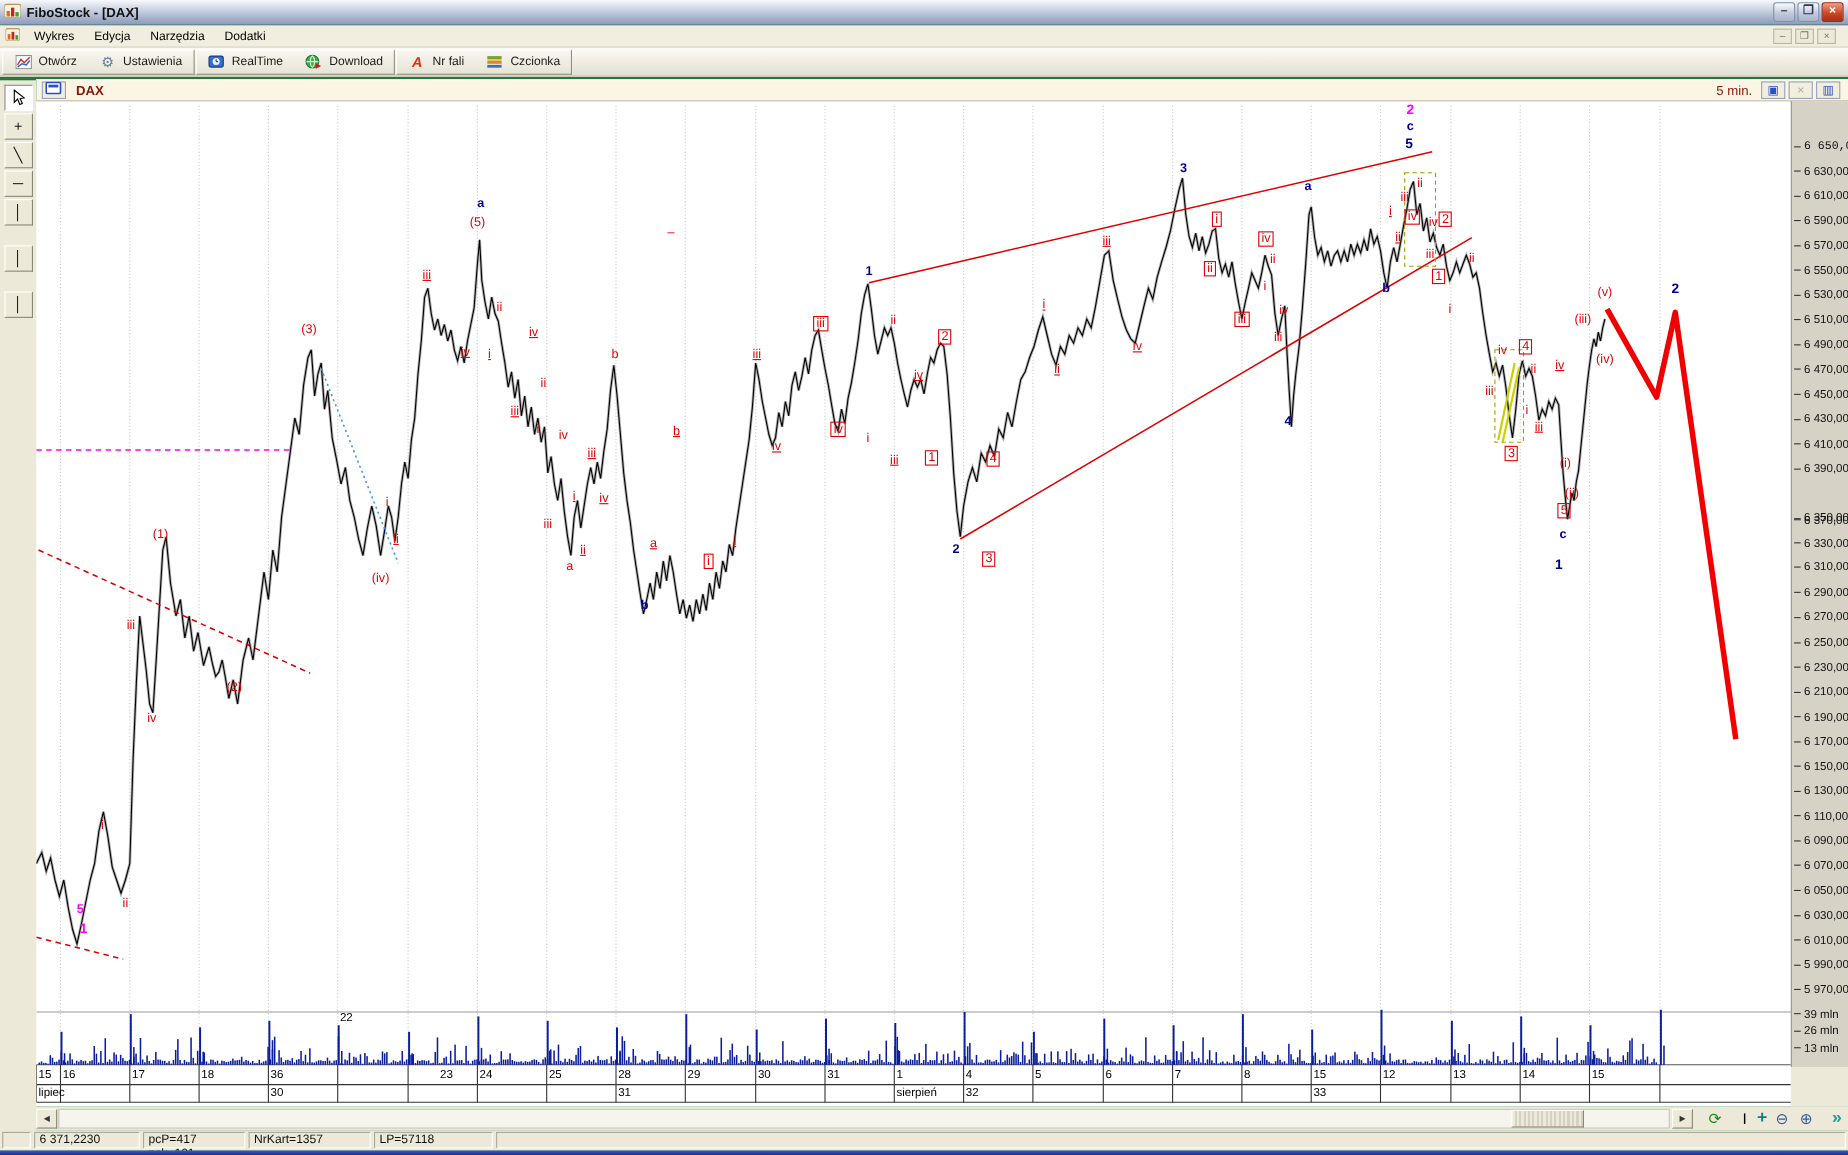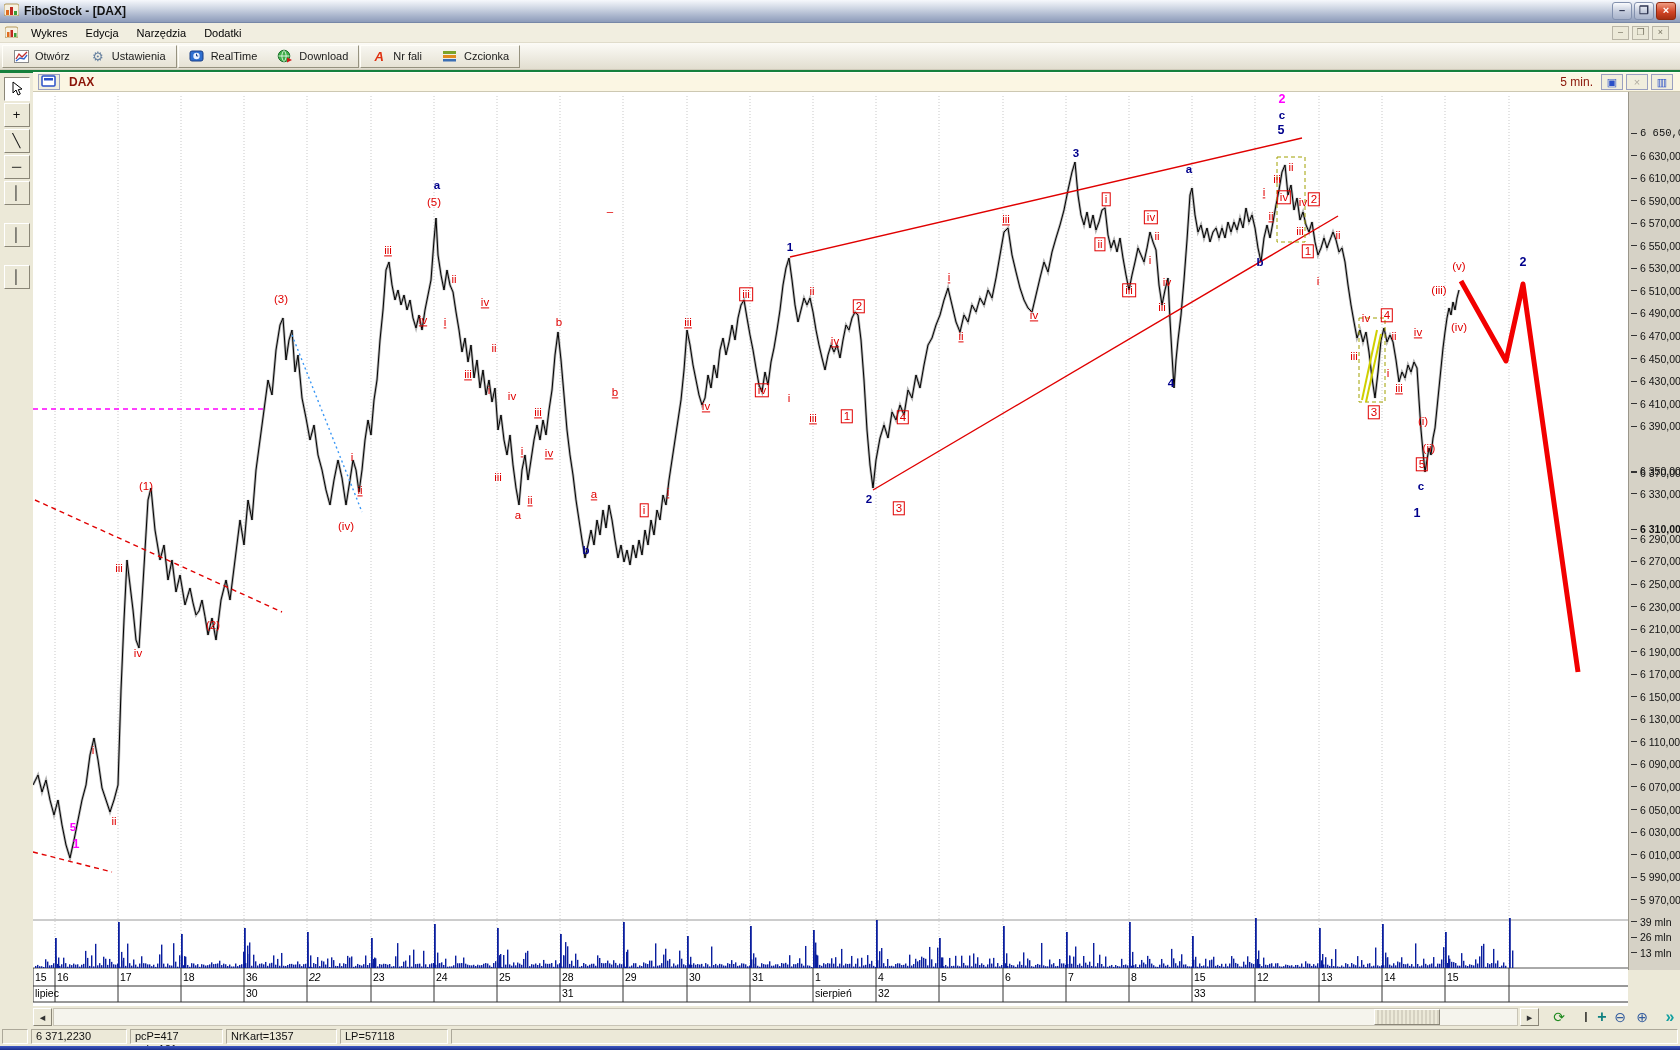--- a/index.html
+++ b/index.html
@@ -1071,21 +1071,21 @@
         <div class="alabel" style="top: 198.85px;">6 510,00</div>
         <div class="alabel" style="top: 221.4px;">6 490,00</div>
         <div class="alabel" style="top: 243.95px;">6 470,00</div>
         <div class="alabel" style="top: 266.5px;">6 450,00</div>
         <div class="alabel" style="top: 289.05px;">6 430,00</div>
         <div class="alabel" style="top: 311.6px;">6 410,00</div>
         <div class="alabel" style="top: 334.15px;">6 390,00</div>
         <div class="alabel" style="top: 356.7px; margin-top: 24px;">6 370,00</div>
         <div class="alabel" style="top: 379.25px;">6 350,00</div>
         <div class="alabel" style="top: 401.8px;">6 330,00</div>
-        <div class="alabel" style="top: 437px; font-weight: bold;">6 310,00</div>
+        <div class="alabel" style="top: 423px;">6 310,00</div>
         <div class="alabel" style="top: 446.9px;">6 290,00</div>
         <div class="alabel" style="top: 469.45px;">6 270,00</div>
         <div class="alabel" style="top: 492px;">6 250,00</div>
         <div class="alabel" style="top: 514.55px;">6 230,00</div>
         <div class="alabel" style="top: 537.1px;">6 210,00</div>
         <div class="alabel" style="top: 559.65px;">6 190,00</div>
         <div class="alabel" style="top: 582.2px;">6 170,00</div>
         <div class="alabel" style="top: 604.75px;">6 150,00</div>
         <div class="alabel" style="top: 627.3px;">6 130,00</div>
         <div class="alabel" style="top: 649.85px;">6 110,00</div>
@@ -1101,22 +1101,22 @@
         <div class="alabel" style="top: 1.5px;">39 mln</div>
         <div class="alabel" style="top: 17px; text-align: right;">26 mln</div>
         <div class="alabel" style="top: 32.5px;">13 mln</div>
       </div>
     <div class="patch"></div>
   <span class="datelabel" style="left: 35px; top: 879px;">15</span>
       <span class="datelabel" style="left: 57px; top: 879px;">16</span>
       <span class="datelabel" style="left: 120px; top: 879px;">17</span>
       <span class="datelabel" style="left: 183px; top: 879px;">18</span>
       <span class="datelabel" style="left: 246px; top: 879px;">36</span>
-      <span class="datelabel" style="left: 309px; top: 879px; font-style: italic;">22</span>
-      <span class="datelabel" style="left: 373px; top: 879px;">23</span>
+      <span class="datelabel" style="left: 309px; top: 827px;">22</span>
+      <span class="datelabel" style="left: 373px; top: 879px; padding-left: 27px;">23</span>
       <span class="datelabel" style="left: 436px; top: 879px;">24</span>
       <span class="datelabel" style="left: 499px; top: 879px;">25</span>
       <span class="datelabel" style="left: 562px; top: 879px;">28</span>
       <span class="datelabel" style="left: 625px; top: 879px;">29</span>
       <span class="datelabel" style="left: 689px; top: 879px;">30</span>
       <span class="datelabel" style="left: 752px; top: 879px;">31</span>
       <span class="datelabel" style="left: 815px; top: 879px;">1</span>
       <span class="datelabel" style="left: 878px; top: 879px;">4</span>
       <span class="datelabel" style="left: 941px; top: 879px;">5</span>
       <span class="datelabel" style="left: 1005px; top: 879px;">6</span>

